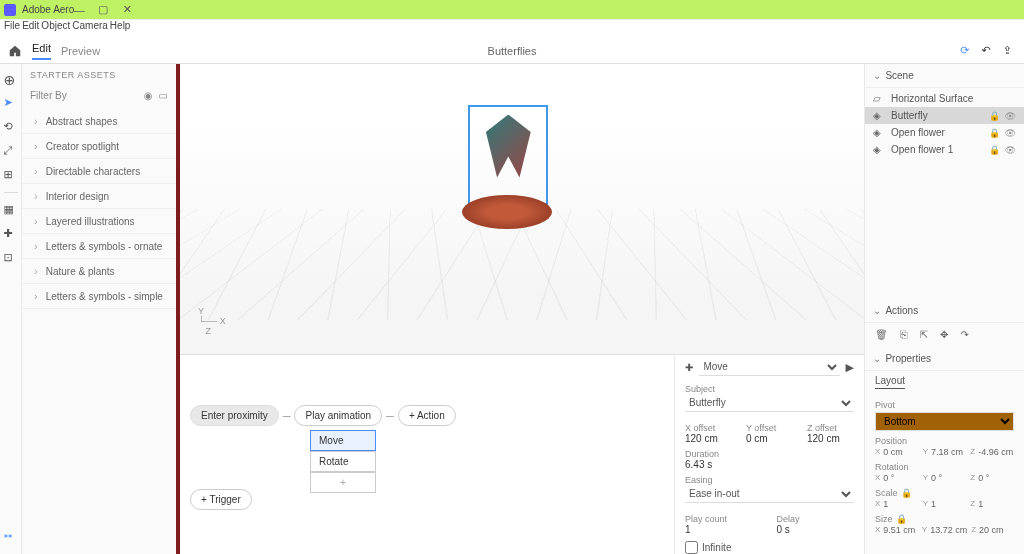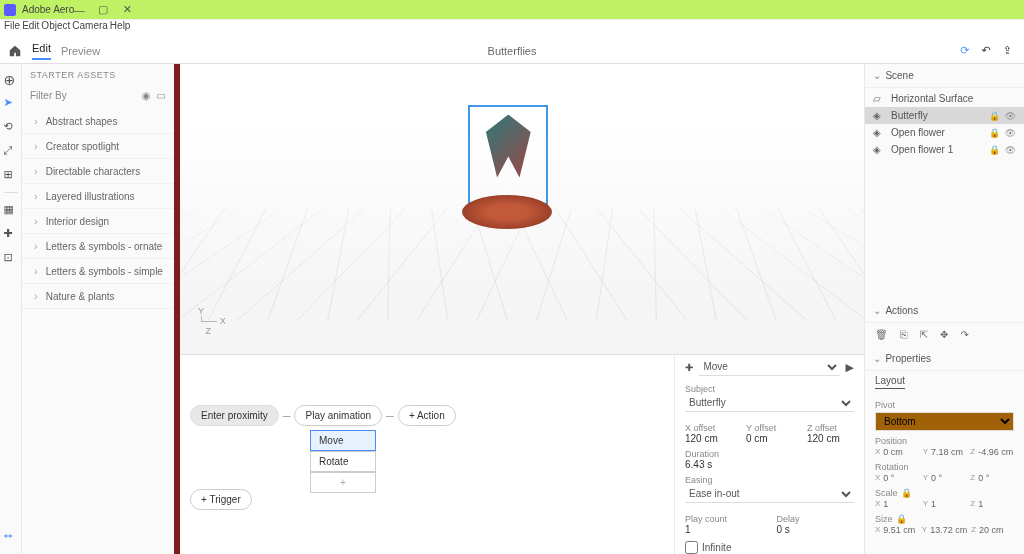--- a/index.html
+++ b/index.html
@@ -16,21 +16,21 @@
 .toolbar-left { display: flex; align-items: center; gap: 10px; padding-left: 8px; }
 .toolbar-center { position: absolute; left: 50%; transform: translateX(-50%); font-size: 11px; color: #666; }
 .toolbar-right { margin-left: auto; display: flex; gap: 12px; padding-right: 12px; align-items: center; }
 .home-icon { width: 14px; height: 14px; cursor: pointer; }
 .mode-tab { font-size: 11px; cursor: pointer; color: #888; }
 .mode-tab.active { color: #222; border-bottom: 2px solid #4a8cff; padding-bottom: 4px; }
 .main-area { display: flex; height: 490px; }
 .left-toolbar { width: 22px; background: #fafafa; display: flex; flex-direction: column; align-items: center; gap: 10px; padding-top: 8px; border-right: 1px solid #e8e8e8; }
 .tool-icon { width: 14px; height: 14px; cursor: pointer; color: #555; }
 .tool-divider { width: 14px; height: 1px; background: #ddd; }
-.left-panel { width: 158px; background: #fafafa; border-right: 6px solid #7f1d1d; display: flex; flex-direction: column; }
+.left-panel { width: 158px; background: #fafafa; border-right: 4px solid #7f1d1d; display: flex; flex-direction: column; }
 .panel-header { font-size: 9px; color: #888; padding: 6px 8px; letter-spacing: 0.5px; }
 .filter-row { display: flex; align-items: center; justify-content: space-between; padding: 4px 8px 8px 8px; font-size: 10px; color: #888; }
 .filter-icons { display: flex; gap: 6px; }
 .asset-list { flex: 1; overflow: auto; }
 .asset-item { display: flex; align-items: center; padding: 6px 10px 6px 12px; font-size: 10px; color: #666; cursor: pointer; border-bottom: 1px solid #f0f0f0; }
 .asset-item::before { content: "›"; transform: rotate(0deg); margin-right: 8px; color: #aaa; font-size: 11px; }
 .center-area { flex: 1; display: flex; flex-direction: column; }
 .viewport { flex: 1; background: linear-gradient(#fff 20%, #f5f5f5 80%); position: relative; overflow: hidden; }
 .grid-floor { position: absolute; inset: 0; background:
  repeating-linear-gradient(75deg, rgba(0,0,0,0.05) 0 1px, transparent 1px 40px),
@@ -140,25 +140,25 @@
       <span>Filter By</span>
       <div class="filter-icons">
         <span>◉</span>
         <span>▭</span>
       </div>
     </div>
     <div class="asset-list">
       <div class="asset-item">Abstract shapes</div>
       <div class="asset-item">Creator spotlight</div>
       <div class="asset-item">Directable characters</div>
+      <div class="asset-item">Interior design</div>
       <div class="asset-item">Layered illustrations</div>
-      <div class="asset-item">Interior design</div>
       <div class="asset-item">Letters &amp; symbols - ornate</div>
+      <div class="asset-item">Nature &amp; plants</div>
       <div class="asset-item">Letters &amp; symbols - simple</div>
-      <div class="asset-item">Nature &amp; plants</div>
     </div>
   </div>
 
   <div class="center-area">
     <div class="viewport">
       <div class="grid-floor"></div>
       <div class="scene-object">
         <div class="bbox">
           <div class="butterfly-shape"></div>
         </div>

